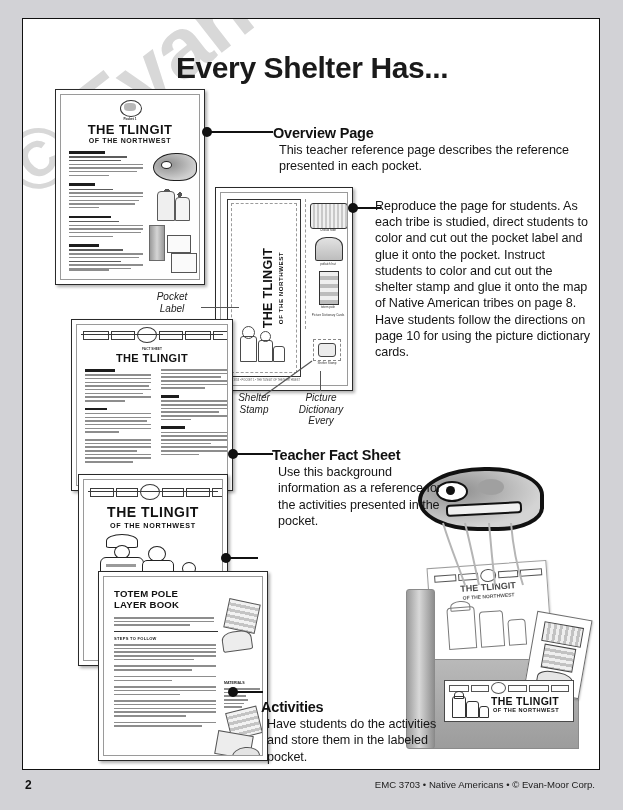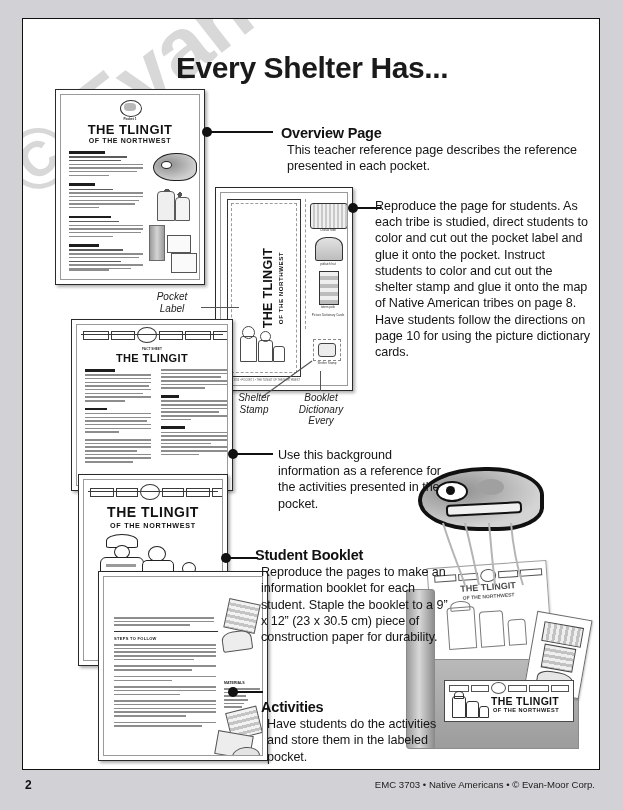--- a/index.html
+++ b/index.html
@@ -41,21 +41,21 @@
   .ann h3{
     margin:0 0 1px 0;font-size:14.5px;font-weight:bold;color:#111;
     letter-spacing:-0.2px;line-height:1.12;
   }
   .ann p{
     margin:0;font-size:12.6px;color:#151515;line-height:1.29;
     letter-spacing:-0.05px;
   }
   .ann .ind{padding-left:6px;}
 
-  #ann-overview{left:250px;top:106px;width:300px;margin-left:8px;}
+  #ann-overview{left:250px;top:106px;width:300px;}
   #ann-pocket{left:352px;top:179px;width:218px;}
   #ann-fact{left:249px;top:428px;width:180px;}
   #ann-booklet{left:232px;top:528px;width:200px;}
   #ann-activities{left:238px;top:662px;width:190px;margin-top:18px;}
 
   
   .lead{position:absolute;height:2px;background:#111;z-index:7;}
   .dot{position:absolute;width:10px;height:10px;border-radius:50%;
        background:#111;z-index:7;}
   .thin{position:absolute;background:#555;z-index:7;}
@@ -297,20 +297,22 @@
         <div style="position:absolute;left:44px;top:26px;width:30px;height:39px;border:1.3px solid #222;border-radius:5px 5px 2px 2px;background:#fff;"></div>
 
         <div style="position:absolute;left:84px;top:28px;width:12px;height:11px;border:1.3px solid #222;border-radius:50%;background:#fff;"></div>
         <div style="position:absolute;left:79px;top:39px;width:22px;height:26px;border:1.3px solid #222;border-radius:4px 4px 2px 2px;background:#fff;"></div>
       </div>
     </div>
   </div>
 
   <div class="sheet shadow" style="left:75px;top:552px;width:170px;height:190px;">
     <div class="inner">
+      <div style="position:absolute;left:10px;top:12px;width:96px;font-size:9.6px;font-weight:bold;
+                  color:#111;line-height:1.12;letter-spacing:0.2px;">TOTEM POLE LAYER BOOK</div>
       <div style="position:absolute;left:10px;top:40px;width:104px;">
         <div class="tl" style="width:100px;"></div>
         <div class="tl" style="width:100px;"></div>
         <div class="tl" style="width:76px;"></div>
       </div>
       <div style="position:absolute;left:10px;top:54px;width:104px;height:1px;background:#333;"></div>
       <div style="position:absolute;left:10px;top:59px;font-size:4px;font-weight:bold;color:#222;letter-spacing:0.3px;">STEPS TO FOLLOW</div>
       <div style="position:absolute;left:10px;top:67px;width:106px;">
         <div class="tl" style="width:102px;"></div>
           <div class="tl" style="width:102px;"></div>
@@ -458,42 +460,39 @@
 
   <div class="cap" style="left:120px;top:272px;width:58px;">
     <div>Pocket</div>
     <div>Label</div>
   </div>
   <div class="cap" style="left:203px;top:373px;width:56px;">
     <div>Shelter</div>
     <div>Stamp</div>
   </div>
   <div class="cap" style="left:269px;top:373px;width:58px;">
-    <div>Booklet</div>
+    <div>Picture</div>
     <div>Dictionary</div>
     <div>Every</div>
   </div>
 
   <div class="ann" id="ann-overview">
     <h3>Overview Page</h3>
     <p class="ind">This teacher reference page describes the reference presented in each pocket.</p>
   </div>
 
   <div class="ann" id="ann-pocket">
     <p>Reproduce the page for students. As each tribe is studied, direct students to color and cut out the pocket label and glue it onto the pocket. Instruct students to color and cut out the shelter stamp and glue it onto the map of Native American tribes on page 8. Have students follow the directions on page 10 for using the picture dictionary cards.</p>
   </div>
 
   <div class="ann" id="ann-fact">
+    <h3>Teacher Fact Sheet</h3>
     <p class="ind">Use this background information as a reference for the activities presented in the pocket.</p>
   </div>
 
-  <div class="ann" id="ann-booklet">
-    <h3>Student Booklet</h3>
-    <p class="ind">Reproduce the pages to make an information booklet for each student. Staple the booklet to a 9” x 12” (23 x 30.5 cm) piece of construction paper for durability.</p>
-  </div>
 
   <div class="ann" id="ann-activities">
     <h3>Activities</h3>
     <p class="ind">Have students do the activities and store them in the labeled pocket.</p>
   </div>
 
 </div>
 
 <div id="footer-num">2</div>
 <div id="footer-txt">EMC 3703 • Native Americans • © Evan-Moor Corp.</div>

